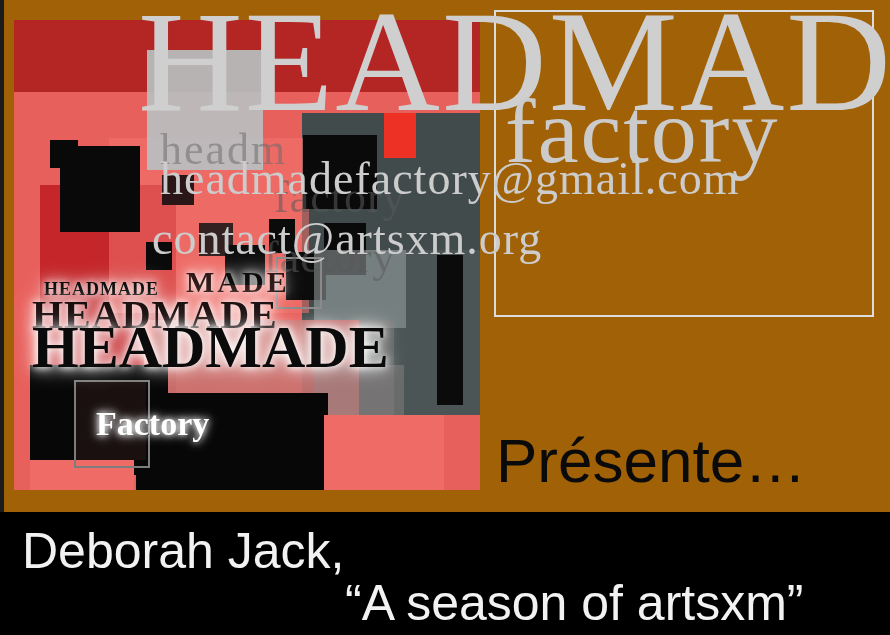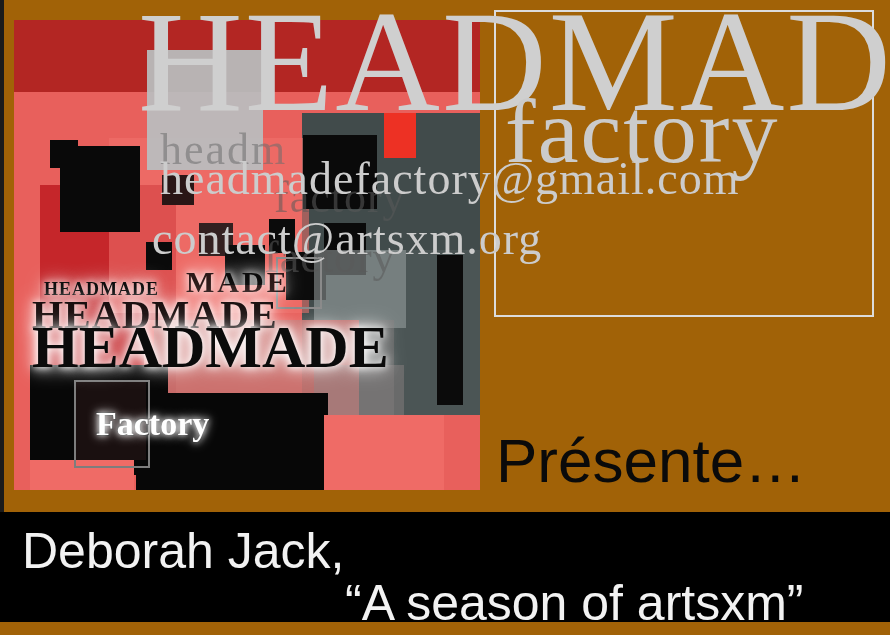--- a/index.html
+++ b/index.html
@@ -95,21 +95,21 @@
   .wm-mail2   {left:152px;top:212px;font-size:46px;letter-spacing:1px;color:#cccccc;}
 
   
   .presente{
     position:absolute;left:496px;top:425px;font-size:62px;color:#0a0a0a;
     font-family:"Liberation Sans", sans-serif;letter-spacing:0px;
   }
 
   
   .bottom-band{
-    position:absolute;left:0;top:512px;width:890px;height:110px;background:#000000;
+    position:absolute;left:0;top:512px;width:890px;height:123px;background:#000000;
   }
   .artist-name{
     position:absolute;left:22px;top:10px;color:#f2f2f2;font-size:50px;
     font-family:"Liberation Sans", sans-serif;letter-spacing:0px;
   }
   .artwork-title{
     position:absolute;left:345px;top:62px;color:#f2f2f2;font-size:50px;
     font-family:"Liberation Sans", sans-serif;letter-spacing:0px;
   }
 </style>

